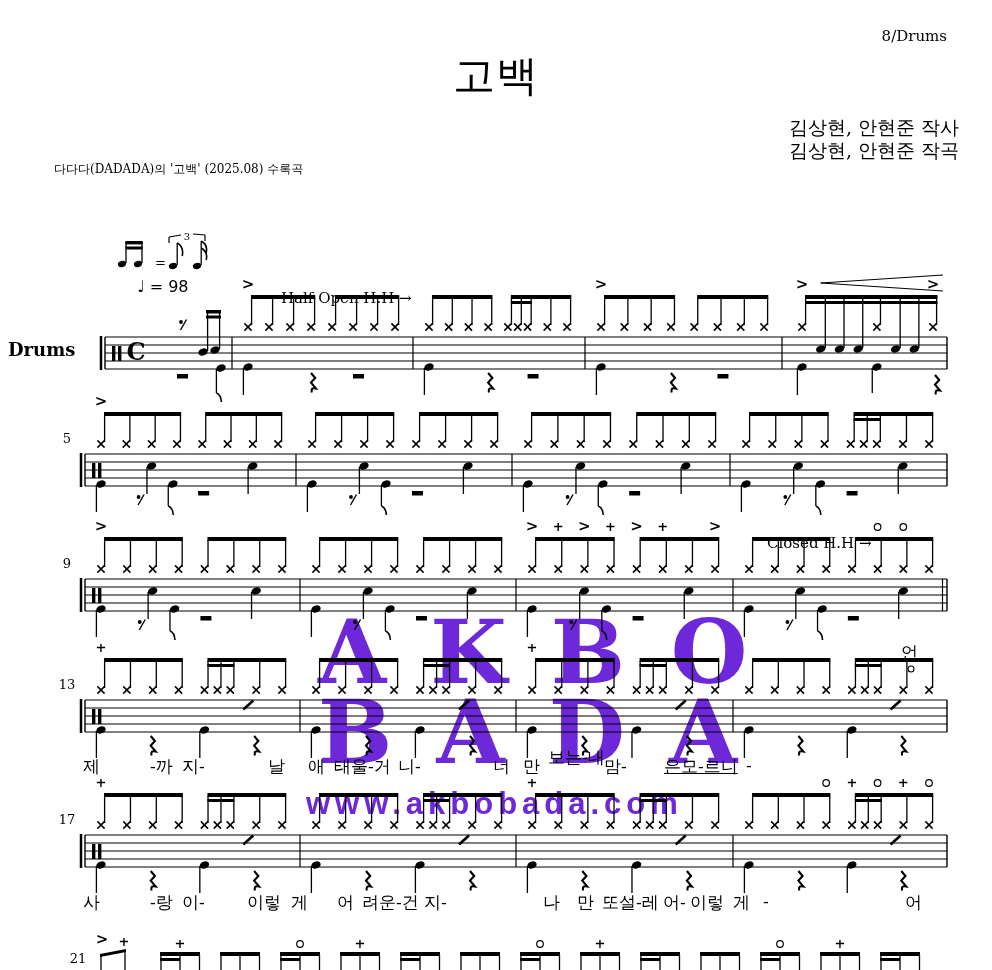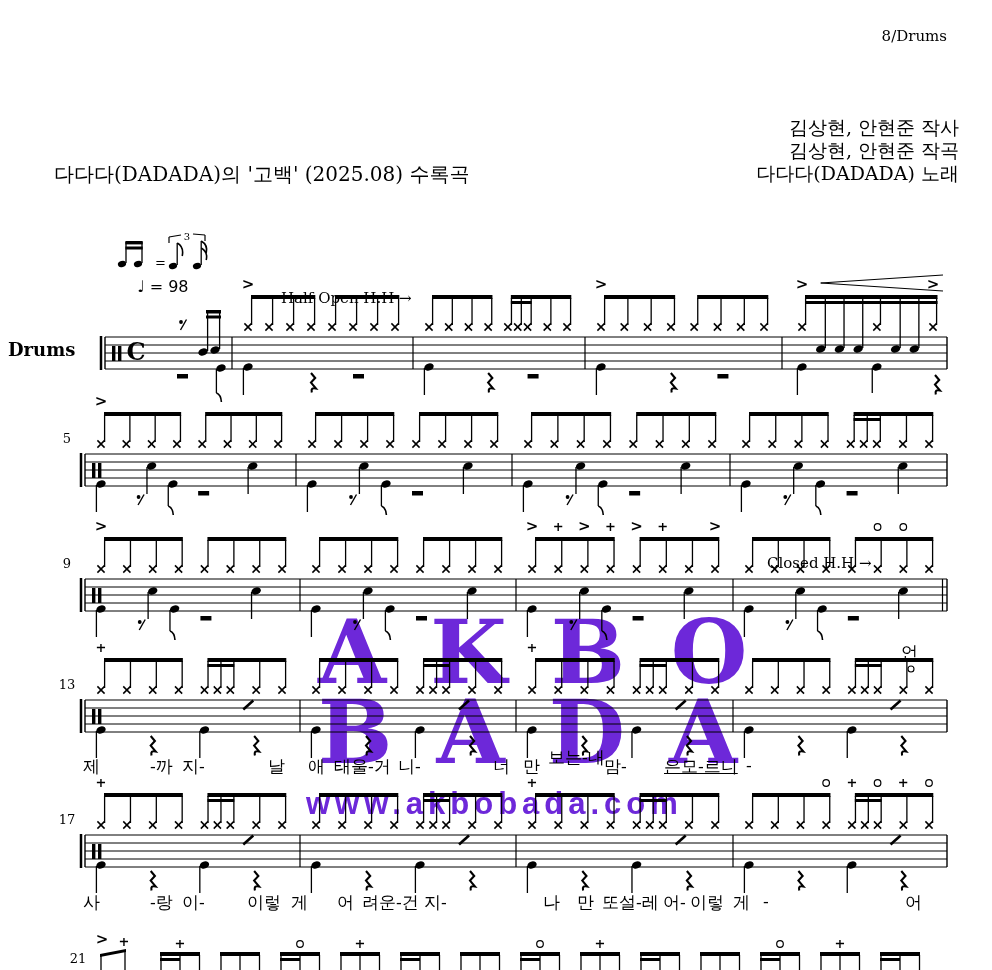--- a/index.html
+++ b/index.html
@@ -1,27 +1,27 @@
 <!DOCTYPE html>
 <html><head>
 <meta charset="utf-8">
 <style>
   html,body{margin:0;padding:0;background:#fff;}
   .page{position:relative;width:992px;height:970px;background:#ffffff;overflow:hidden;
         font-family:"DejaVu Serif","Liberation Serif",serif;color:#000;}
   .abs{position:absolute;}
   .page-label{top:27px;right:45px;font-size:15px;}
   .title{top:48px;left:0;right:0;text-align:center;font-size:42px;font-weight:500;letter-spacing:1px;margin:0;}
-  .album-note{top:161px;left:54px;font-size:20px;}
+  .album-note{top:161px;left:54px;font-size:12px;}
   .credits{top:116px;right:33px;text-align:right;font-size:19px;line-height:23px;}
   .tempo{top:277px;left:137px;font-size:16px;font-family:"DejaVu Sans","Liberation Sans",sans-serif;}
   .inst{top:339px;left:8px;font-size:18px;font-weight:bold;}
   .ann{font-size:15px;white-space:nowrap;text-align:center;}
   .ann-half{top:289px;left:281px;}
-  .ann-closed{top:534px;left:767px;margin-top:20px;}
+  .ann-closed{top:534px;left:767px;}
   .floating-syl{top:641px;left:901px;font-size:17px;}
   .syl{position:absolute;font-size:17px;white-space:nowrap;}
   .wm{color:#6d28d9;font-weight:bold;z-index:0;white-space:nowrap;}
   .wm-big{font-size:88px;letter-spacing:44px;font-family:"DejaVu Serif",serif;}
   .wm1{top:600px;left:318px;}
   .wm2{top:680px;left:318px;}
   .wm-url{top:786px;left:306px;font-size:31px;letter-spacing:5px;
           font-family:"Liberation Sans","DejaVu Sans",sans-serif;}
   #score-svg,#swing-svg{position:absolute;z-index:2;}
   #score-svg{top:0;left:0;}
@@ -31,25 +31,25 @@
 </head>
 <body>
 
 <div class="page">
 
   <div class="abs wm wm-big wm1">AKBO</div>
   <div class="abs wm wm-big wm2">BADA</div>
   <div class="abs wm wm-url">www.akbobada.com</div>
 
   <div class="abs page-label txtlayer">8/Drums</div>
+  <h1 class="abs title txtlayer">고백</h1>
   <div class="abs album-note txtlayer">다다다(DADADA)의 '고백' (2025.08) 수록곡</div>
   <div class="abs credits txtlayer">
     <div>김상현, 안현준 작사</div>
     <div>김상현, 안현준 작곡</div>
-    <div>다다다(DADADA) 노래</div>
   </div>
 
   <svg id="swing-svg" width="130" height="46">
       <ellipse cx="9" cy="33" rx="4.2" ry="3.1" fill="#000" transform="rotate(-18 9 33)"></ellipse>
       <ellipse cx="25" cy="33" rx="4.2" ry="3.1" fill="#000" transform="rotate(-18 25 33)"></ellipse>
       <line x1="13" y1="32" x2="13" y2="11" stroke="#000" stroke-width="1.3"></line>
       <line x1="29" y1="32" x2="29" y2="11" stroke="#000" stroke-width="1.3"></line>
       <rect x="12.4" y="10" width="17.3" height="3.4" fill="#000"></rect>
       <rect x="12.4" y="15.5" width="17.3" height="3" fill="#000"></rect>
       <text x="42" y="36" font-size="13" font-family="&quot;DejaVu Serif&quot;,serif">=</text>

